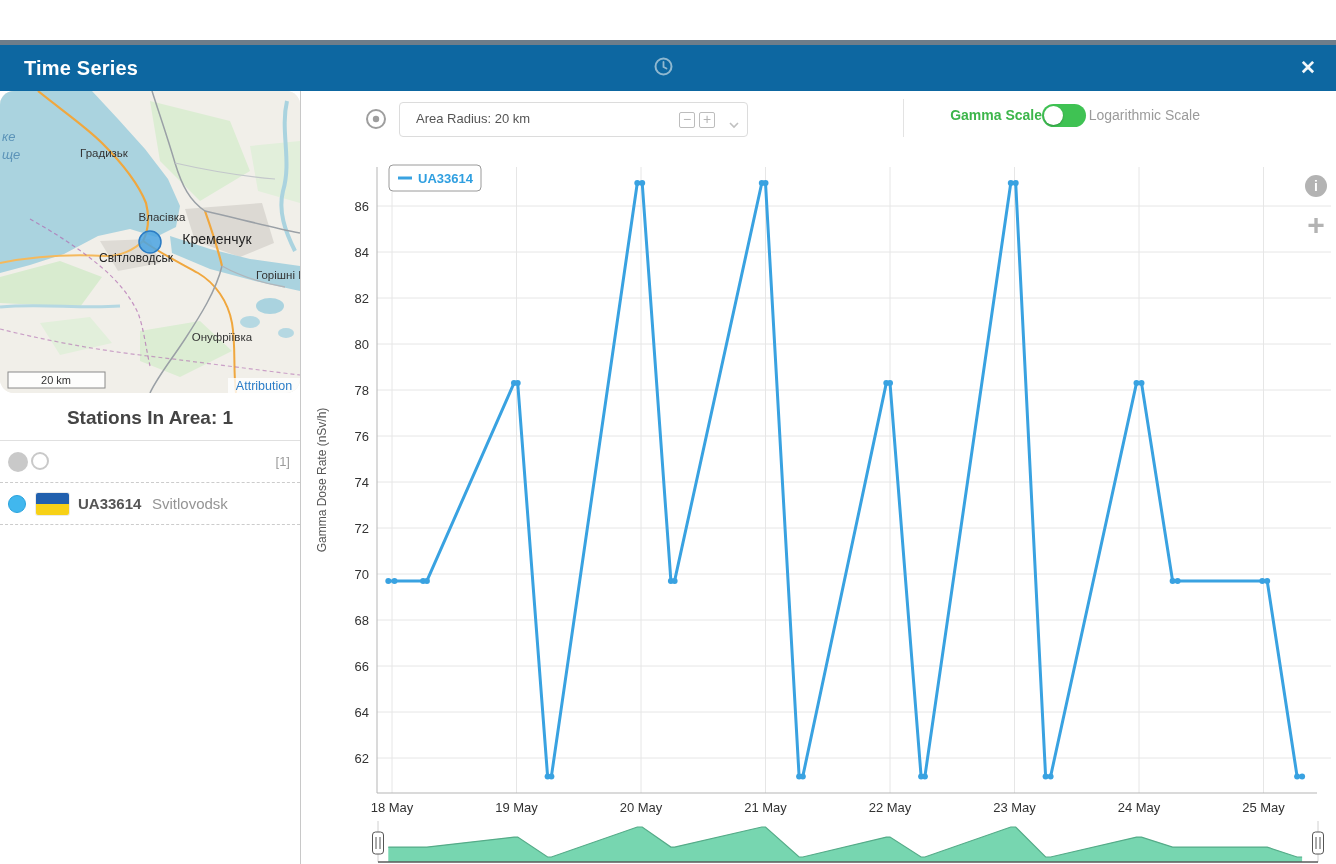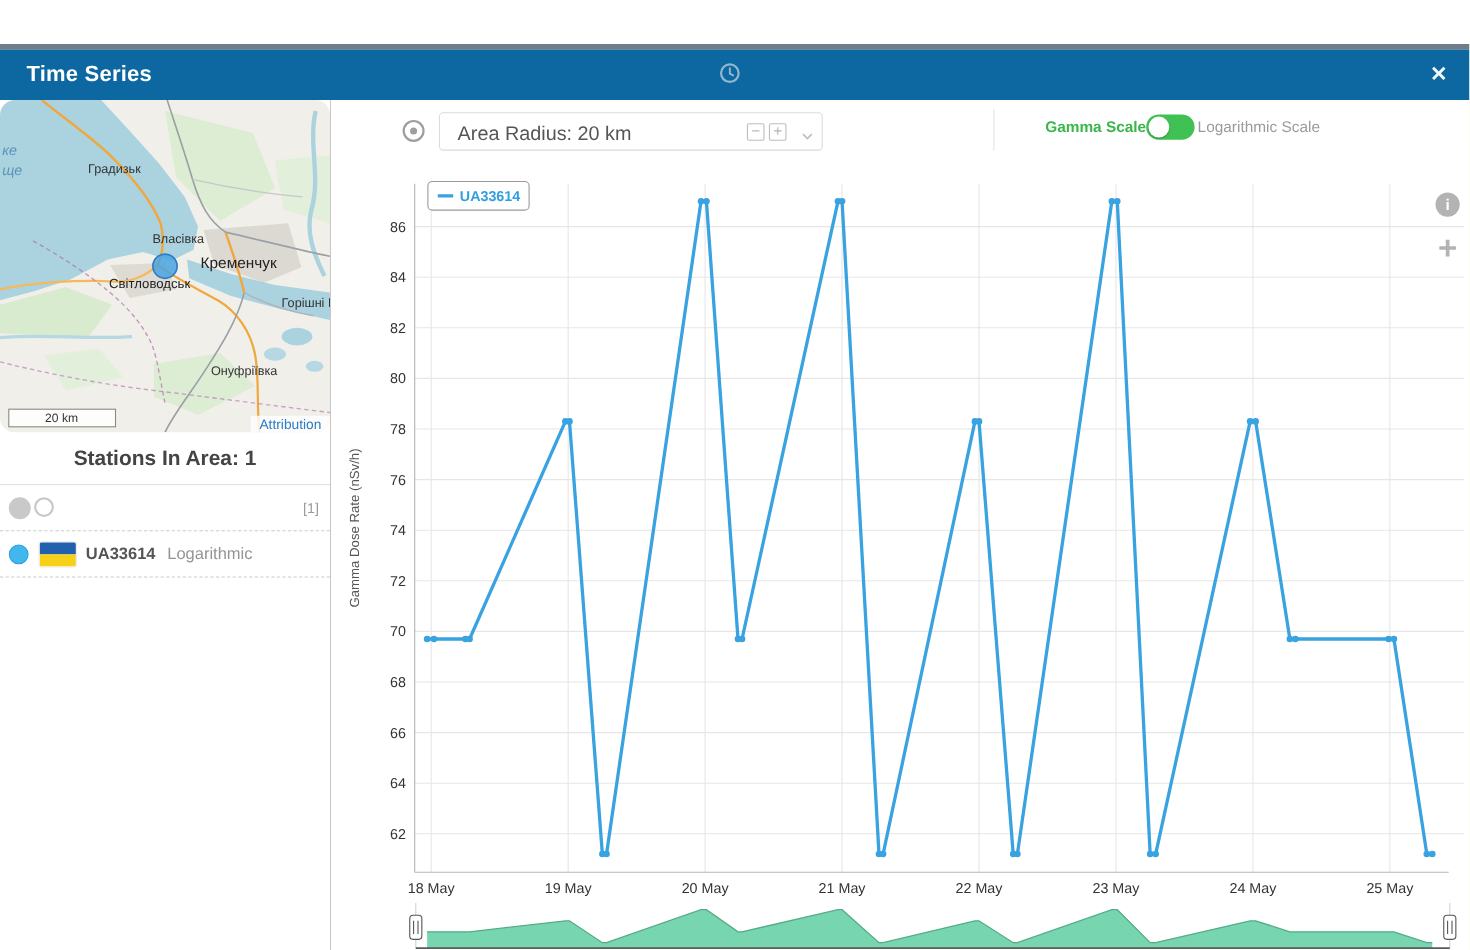--- a/index.html
+++ b/index.html
@@ -24,21 +24,21 @@
   .st-dot { position:absolute; left:8px; top:12px; width:18px; height:18px; border-radius:50%; background:#41b7ee; border:1px solid #2aa3dd; }
   .flag { position:absolute; left:36px; top:10px; width:33px; height:22px; border-radius:2px; overflow:hidden; box-shadow:0 0 0 1px rgba(0,0,0,.08); }
   .flag .t { height:11px; background:#2160ae; }
   .flag .b { height:11px; background:#f7d117; }
   .st-id { position:absolute; left:78px; top:12px; font-size:15px; font-weight:bold; color:#555; }
   .st-name { position:absolute; left:152px; top:12px; font-size:15px; color:#949494; }
   .main { position:absolute; left:301px; top:51px; width:1035px; height:790px; background:#fff; }
   .toolbar { position:absolute; left:0; top:0; width:1035px; height:52px; background:#fff; }
   .target-ic { position:absolute; left:64px; top:17px; width:22px; height:22px; }
   .radius-box { position:absolute; left:98px; top:11px; width:349px; height:35px; border:1px solid #dcdcdc; border-radius:4px; background:#fff; cursor:pointer; }
-  .radius-label { position:absolute; left:16px; top:8px; font-size:18px; color:#555; }
+  .radius-label { position:absolute; left:16px; top:8px; font-size:13px; color:#555; }
   .sq-btn { position:absolute; top:9px; width:16px; height:16px; border:1px solid #bdbdbd; border-radius:2px; color:#b5b5b5; font-size:14px; line-height:13px; text-align:center; background:#fff; }
   .sq-minus { right:52px; }
   .sq-plus { right:32px; }
   .chev { position:absolute; right:8px; top:13px; width:10px; height:10px; }
   .tb-divider { position:absolute; left:602px; top:8px; height:38px; border-left:1px solid #e3e3e3; }
   .lin-label { position:absolute; right:294px; top:16px; font-size:14px; font-weight:bold; color:#3cb54a; }
   .toggle { position:absolute; right:250px; top:13px; width:44px; height:23px; border-radius:12px; background:#3fc253; cursor:pointer; }
   .toggle .knob { position:absolute; left:2px; top:2px; width:19px; height:19px; border-radius:50%; background:#fff; box-shadow:0 1px 2px rgba(0,0,0,.25); }
   .log-label { position:absolute; right:136px; top:16px; font-size:14px; color:#9b9b9b;text-align:center; }
   svg text { font-family:"Liberation Sans", sans-serif; }
@@ -127,21 +127,21 @@
       <div class="count-badge">[1]</div>
     </div>
 
     <div class="station-row">
       <div class="st-dot"></div>
       <div class="flag">
           <div class="t"></div>
           <div class="b"></div>
         </div>
       <div class="st-id">UA33614</div>
-      <div class="st-name">Logarithmic</div>
+      <div class="st-name">Svitlovodsk</div>
     </div>
   </div>
 
   <div class="main">
     <div class="toolbar">
       <div class="target-ic">
         <svg width="22" height="22" viewBox="0 0 22 22">
             <circle cx="11" cy="11" r="9" fill="none" stroke="#9e9e9e" stroke-width="2"></circle>
             <circle cx="11" cy="11" r="3.2" fill="#9e9e9e"></circle>
           </svg>

